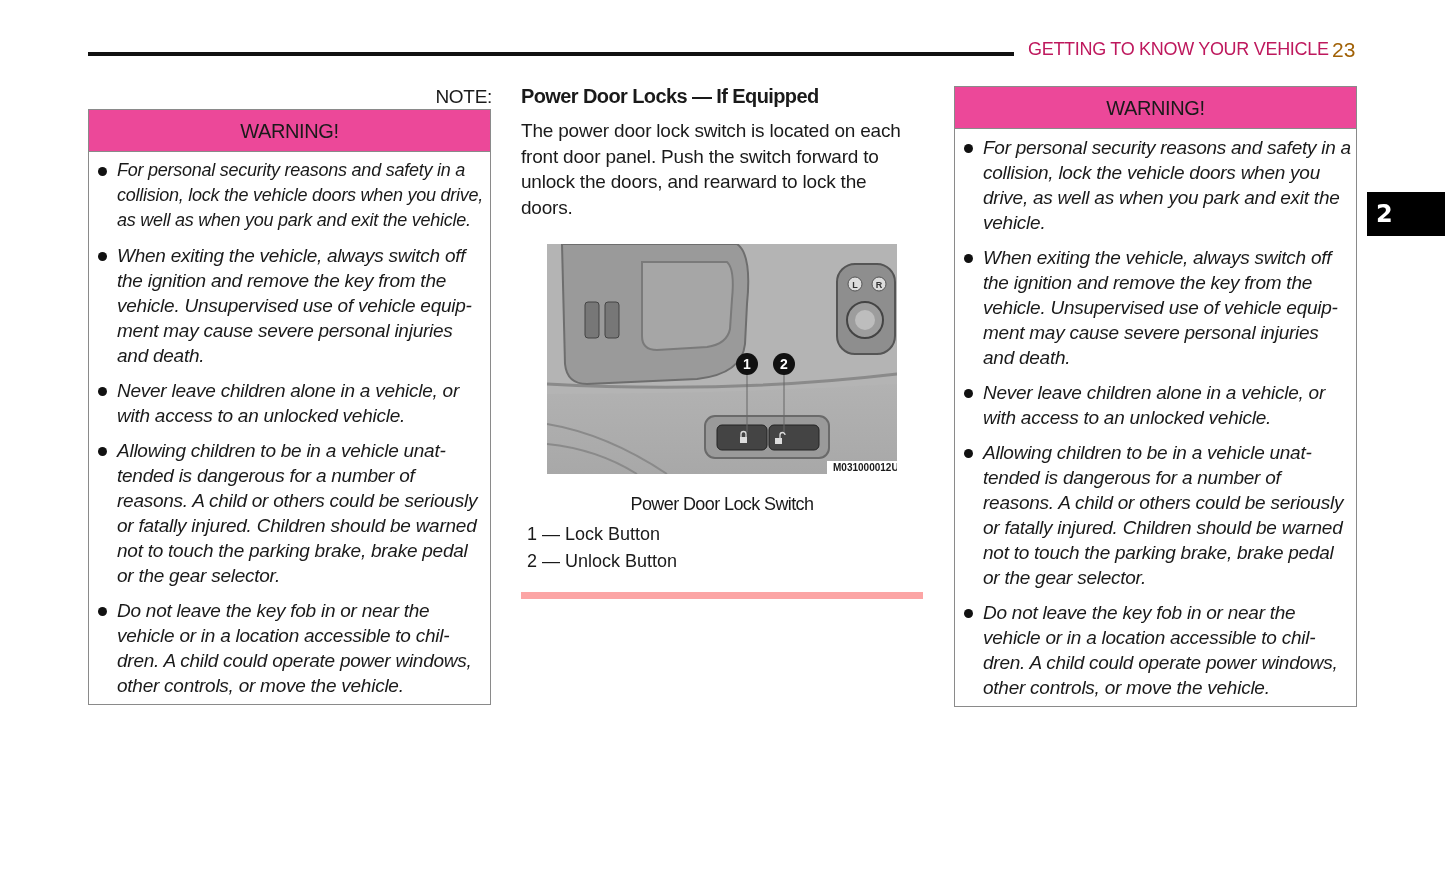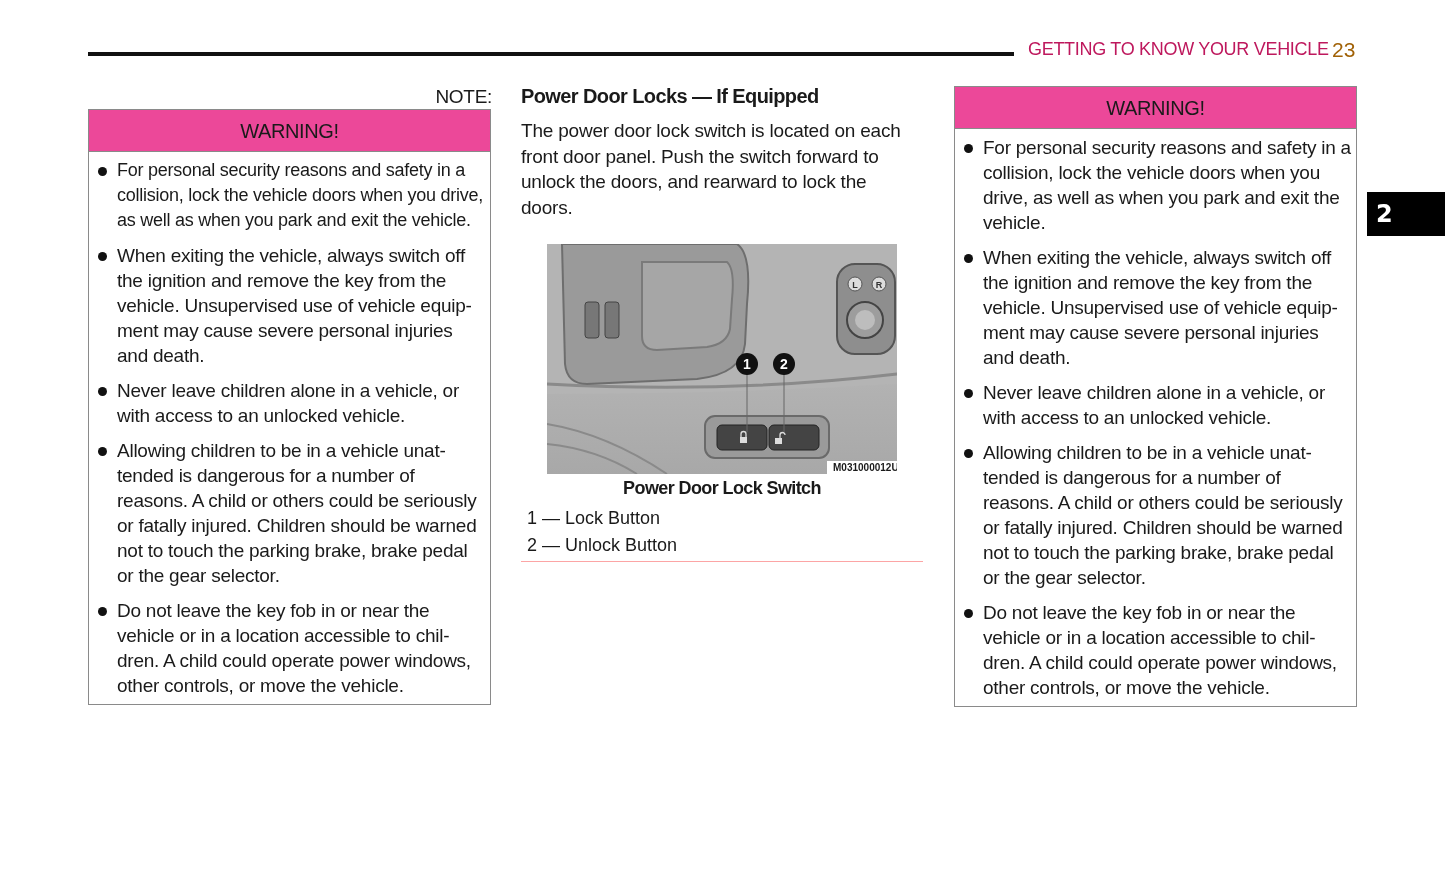--- a/index.html
+++ b/index.html
@@ -16,29 +16,29 @@
   .col2 { left:521px; top:84px; width:402px; }
   .col3 { left:954px; top:86px; width:403px; }
 
   .note-label { font-size:19px; line-height:25px; margin:0; letter-spacing:-0.3px;text-align:right; }
   .body-text { font-size:19px; line-height:25.5px; margin:0; letter-spacing:-0.2px; }
   .heading { font-size:20px; font-weight:bold; margin:0 0 10px 0; line-height:24px; letter-spacing:-0.6px; }
 
   .warning { border:1px solid #8a8a8a; box-sizing:border-box; }
   .warning-head { background:#ec4899; border-bottom:1px solid #8a8a8a; text-align:center;
                   font-size:20px; height:41px; line-height:42px; letter-spacing:-0.4px; }
-  .warning ul { list-style:none; margin:0; padding:6px 4px 6px 0; }
+  .warning ul { list-style:none; margin:0; padding:6px 4px 6px 0;font-style:italic; }
   .warning li { position:relative; padding-left:28px; font-size:19px; line-height:25px; margin-bottom:10px; letter-spacing:-0.25px; }
   .warning li:last-child { margin-bottom:0; }
   .warning li::before { content:""; position:absolute; left:9px; top:9px; width:9px; height:9px; border-radius:50%; background:#111; }
   .condensed { letter-spacing:-0.9px; font-size:18px !important; }
 
   .figure { position:relative; width:350px; height:230px; margin:24px 0 0 26px; background:#b9b9b9; overflow:hidden; }
-  .fig-caption { text-align:center; font-weight:bold; font-size:18px; margin-top:4px; letter-spacing:-0.6px; }
-  .legend { margin-top:6px; border-bottom:1px solid #fca5a5; padding-bottom:3px; }
+  .fig-caption { text-align:center; font-weight:normal; font-size:18px; margin-top:20px; letter-spacing:-0.6px; }
+  .legend { margin-top:6px; border-bottom:7px solid #fca5a5; padding-bottom:18px; }
   .legend div { font-size:18px; line-height:26.5px; padding-left:6px; }
   .fig-code { position:absolute; right:0; bottom:0; background:#fff; font-size:10px; font-weight:bold; padding:1px 6px; width:58px; text-align:right; }
 </style>
 </head>
 <body>
 
 <div class="topbar"></div>
 <div class="running-head">GETTING TO KNOW YOUR VEHICLE</div>
 <div class="page-num">23</div>
 <div class="side-tab">

